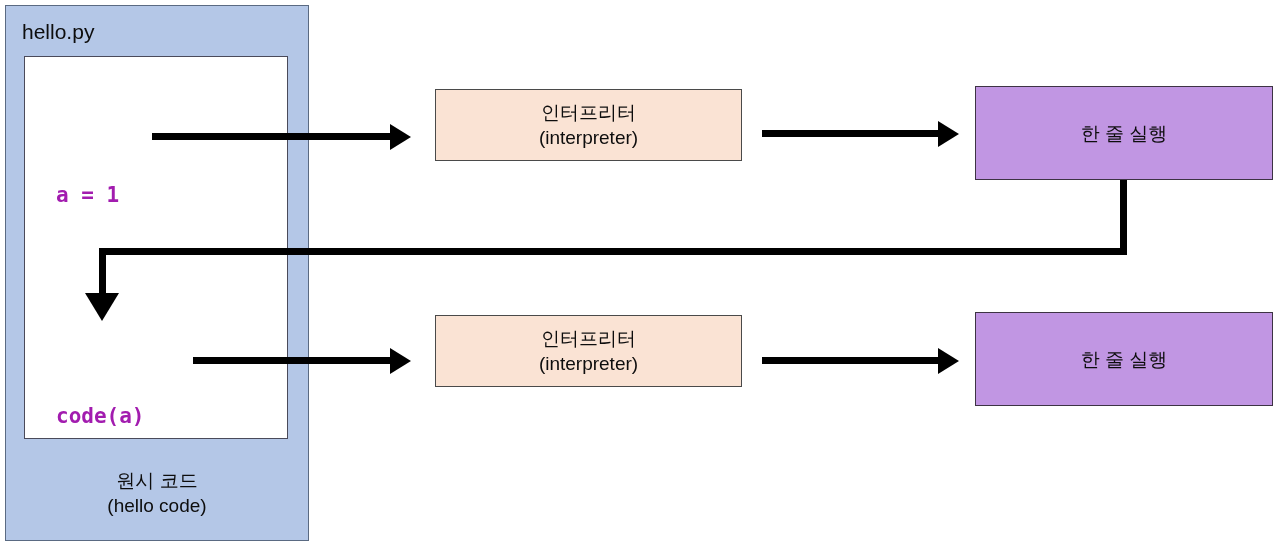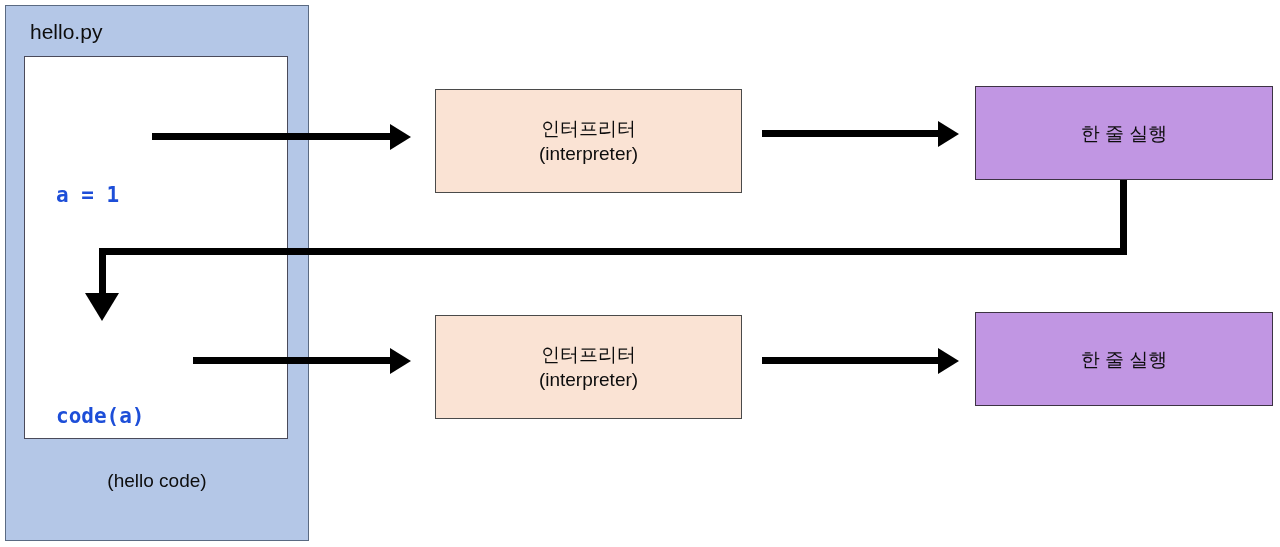--- a/index.html
+++ b/index.html
@@ -24,21 +24,21 @@
     left: 5px;
     top: 5px;
     width: 304px;
     height: 536px;
     background: #b4c7e7;
     border: 1px solid #5a6a82;
     box-sizing: border-box;
   }
   .file-title {
     position: absolute;
-    left: 24px;
+    left: 16px;
     top: 14px;
     font-size: 21px;
     color: #0d0d0d;
     white-space: nowrap;
   }
   .code-area {
     position: absolute;
     left: 18px;
     top: 50px;
     width: 264px;
@@ -46,21 +46,21 @@
     background: #ffffff;
     border: 1px solid #4a4a5a;
     box-sizing: border-box;
   }
   .code-line {
     position: absolute;
     left: 31px;
     font-family: "DejaVu Sans Mono", "Liberation Mono", monospace;
     font-weight: bold;
     font-size: 21px;
-    color: #1d4ed8;
+    color: #a21caf;
     white-space: pre;
   }
   .code-line-1 { top: 126px; }
   .code-line-2 { top: 347px; }
 
   .source-caption {
     position: absolute;
     left: 0;
     right: 0;
     top: 462px;
@@ -81,21 +81,21 @@
     text-align: center;
     font-size: 19px;
     line-height: 25px;
     color: #0d0d0d;
   }
   .pbox.interp {
     background: #fae3d4;
     border: 1px solid #4a4a4a;
     left: 435px;
     width: 307px;
-    height: 104px;
+    height: 72px;
   }
   .pbox.exec {
     background: #c196e3;
     border: 1px solid #3d3344;
     left: 975px;
     width: 298px;
     height: 94px;
     align-items: center;
   }
   .row-top-interp { top: 89px; }
@@ -170,20 +170,21 @@
   <div class="source-container">
 
     <div class="file-title">hello.py</div>
 
     <div class="code-area">
       <div class="code-line code-line-1">a = 1</div>
       <div class="code-line code-line-2">code(a)</div>
     </div>
 
     <div class="source-caption">
+      <div>원시 코드</div>
       <div>(hello code)</div>
     </div>
   </div>
 
   <div class="pbox interp row-top-interp">
     <div>인터프리터</div>
     <div>(interpreter)</div>
   </div>
 
   <div class="pbox exec row-top-exec">

